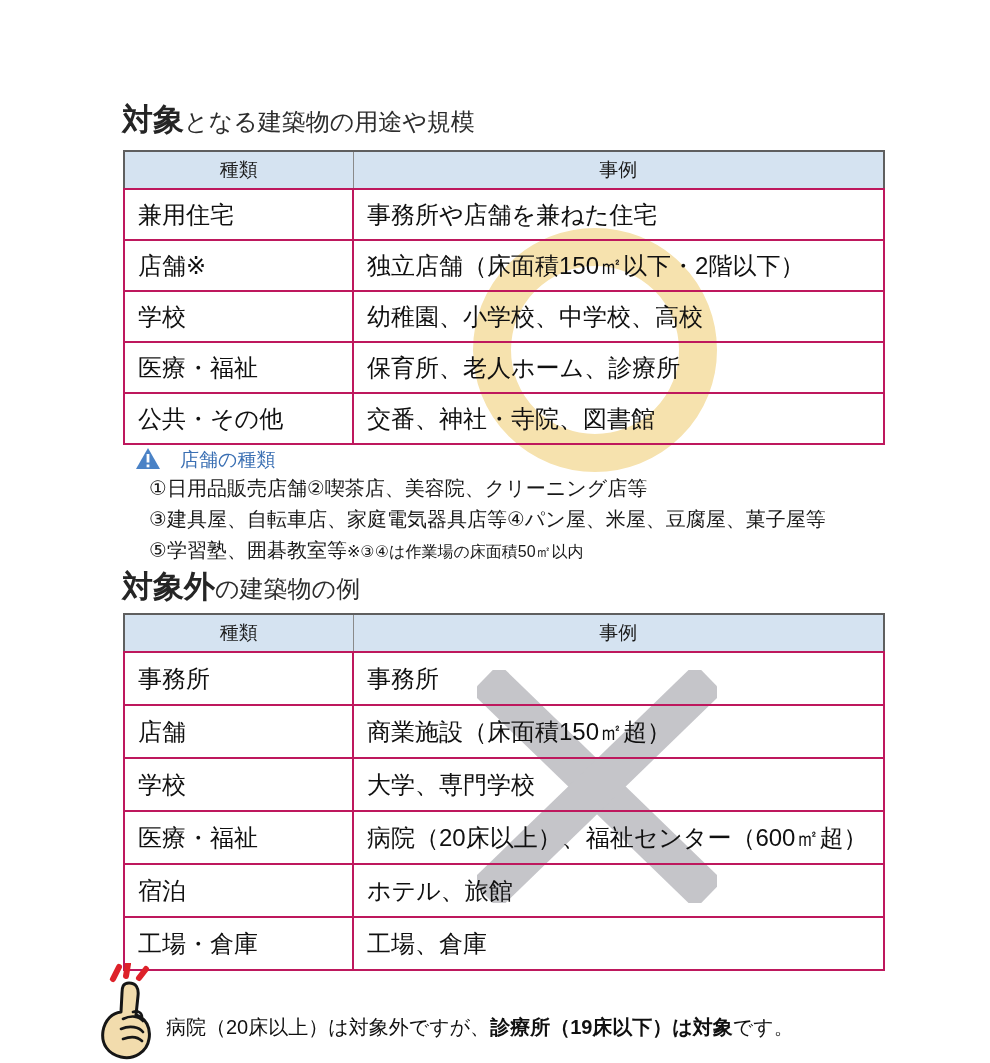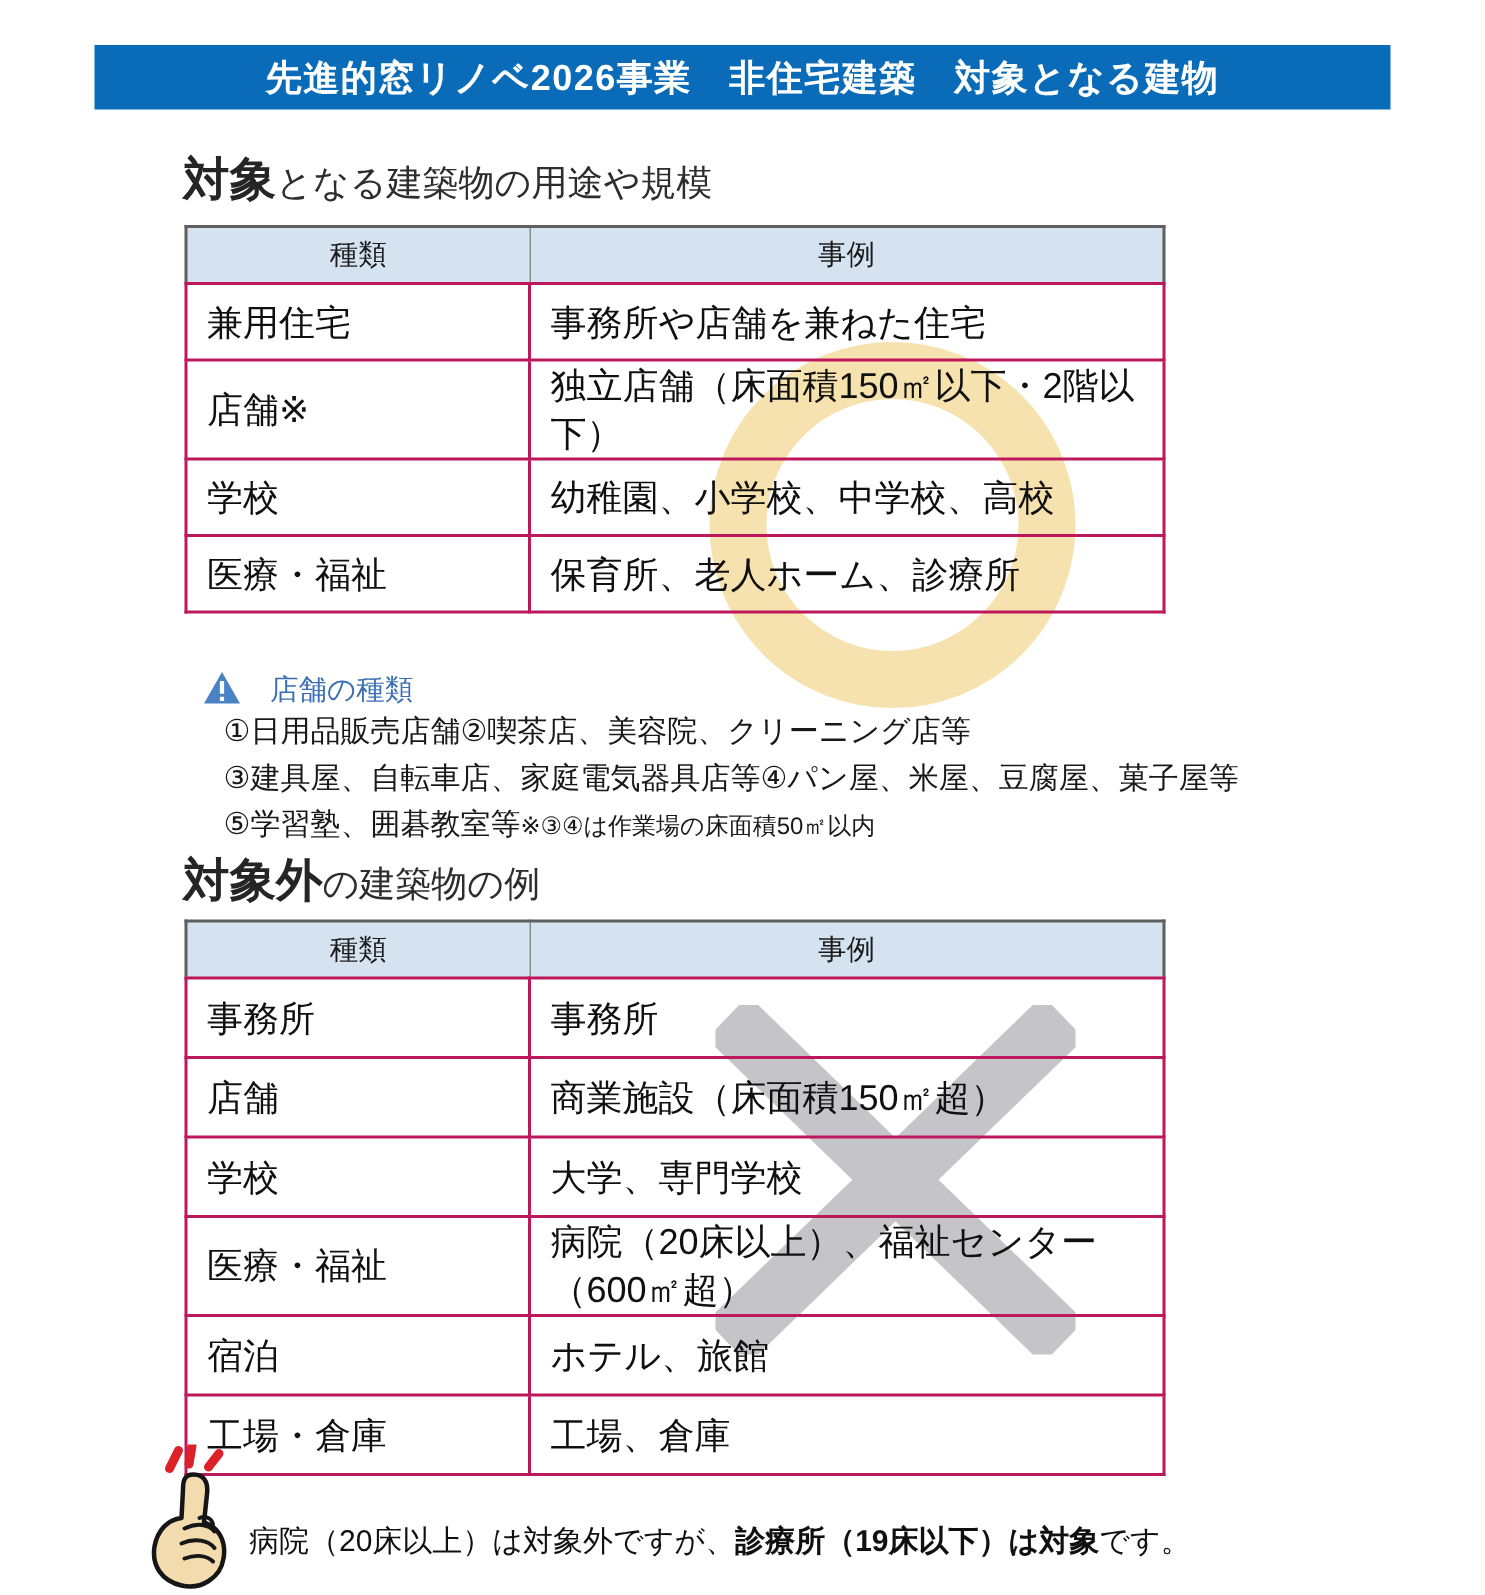--- a/index.html
+++ b/index.html
@@ -16,21 +16,21 @@
   .sec-title .em{font-size:31px;font-weight:bold;color:#252525;}
   .sec1-title{top:99px;}
   .sec2-title{top:566px;}
 
   
   .ring{position:absolute;left:473px;top:228px;width:244px;height:244px;box-sizing:border-box;
         border:38px solid #f6e2ae;border-radius:50%;z-index:1;}
   .xmark{position:absolute;left:477px;top:670px;z-index:1;}
 
   
-  table.tbl{position:absolute;left:123px;width:654px;table-layout:fixed;border-collapse:collapse;
+  table.tbl{position:absolute;left:123px;width:762px;table-layout:fixed;border-collapse:collapse;
             background:transparent;z-index:2;border:2px solid #5f5f5f;}
   .t1{top:150px;}
   .t2{top:613px;}
   table.tbl th{background:#d5e3f1;border:1px solid #8a8a8a;height:34px;
                font-size:19px;font-weight:normal;text-align:center;color:#1a1a1a;}
   table.tbl td{border:2px solid #be185d;font-size:24px;padding:0 0 0 13px;
                vertical-align:middle;background:transparent;color:#101010;}
   .t1 td{height:49px;}
   .t2 td{height:51px;}
 
@@ -46,21 +46,20 @@
   .foot-line{position:absolute;left:166px;font-size:20px;color:#101010;white-space:nowrap;z-index:3;}
   .foot1{top:977px;}
   .foot2{top:1014px;}
   .foot-line b{font-weight:bold;}
 </style>
 </head>
 <body>
 
 <div class="page">
 
-  <div class="titlebar">先進的窓リノベ2026事業　非住宅建築　対象となる建物</div>
 
   <div class="sec-title sec1-title"><span class="em">対象</span><span>となる建築物の用途や規模</span></div>
 
   <div class="ring"></div>
 
   <table class="tbl t1">
     <colgroup>
         <col style="width:229px">
         <col>
       </colgroup>
@@ -79,20 +78,24 @@
         <td>店舗※</td>
         <td>独立店舗（床面積150㎡以下・2階以下）</td>
       </tr>
       <tr>
         <td>学校</td>
         <td>幼稚園、小学校、中学校、高校</td>
       </tr>
       <tr>
         <td>医療・福祉</td>
         <td>保育所、老人ホーム、診療所</td>
+      </tr>
+      <tr>
+        <td>公共・その他</td>
+        <td>交番、神社・寺院、図書館</td>
       </tr>
     </tbody>
   </table>
 
   <svg class="note-tri" width="26" height="23" viewBox="0 0 26 23">
     <path d="M13 1 L25 22 L1 22 Z" fill="#4a82c6"></path>
     <rect x="11.6" y="7" width="2.8" height="8.5" fill="#ffffff"></rect>
     <rect x="11.6" y="17.5" width="2.8" height="2.8" fill="#ffffff"></rect>
   </svg>
   <div class="note-title">店舗の種類</div>

